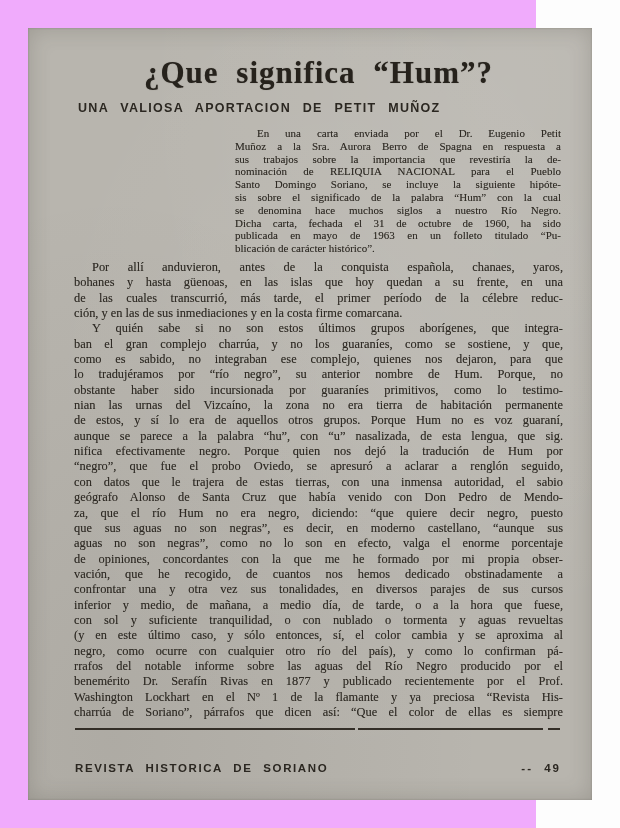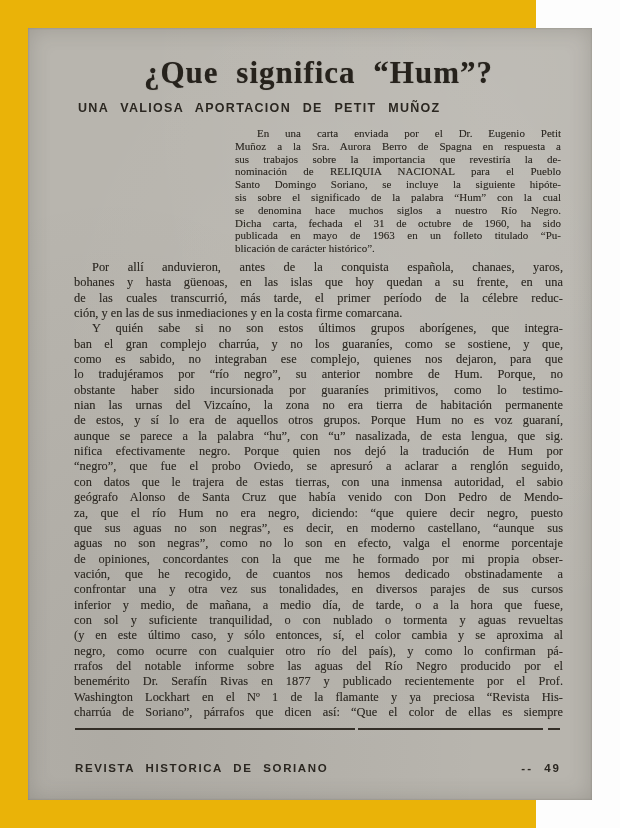--- a/index.html
+++ b/index.html
@@ -5,21 +5,21 @@
   html, body { margin: 0; padding: 0; }
   body {
     width: 620px; height: 828px;
     background: #fdfdfd;
     font-family: "Liberation Serif", serif;
     overflow: hidden;
   }
   .page {
     position: relative;
     width: 536px; height: 828px;
-    background: #eab308;
+    background: #f0abfc;
   }
   .paper {
     position: absolute; left: 28px; top: 28px;
     width: 564px; height: 772px;
     background:
       radial-gradient(ellipse at 15% 92%, rgba(40,35,28,0.07), transparent 55%),
       radial-gradient(ellipse at 85% 8%, rgba(255,255,255,0.09), transparent 55%),
       radial-gradient(ellipse at 55% 45%, rgba(255,255,255,0.05), transparent 70%),
       #b8b5ae;
     box-shadow:

